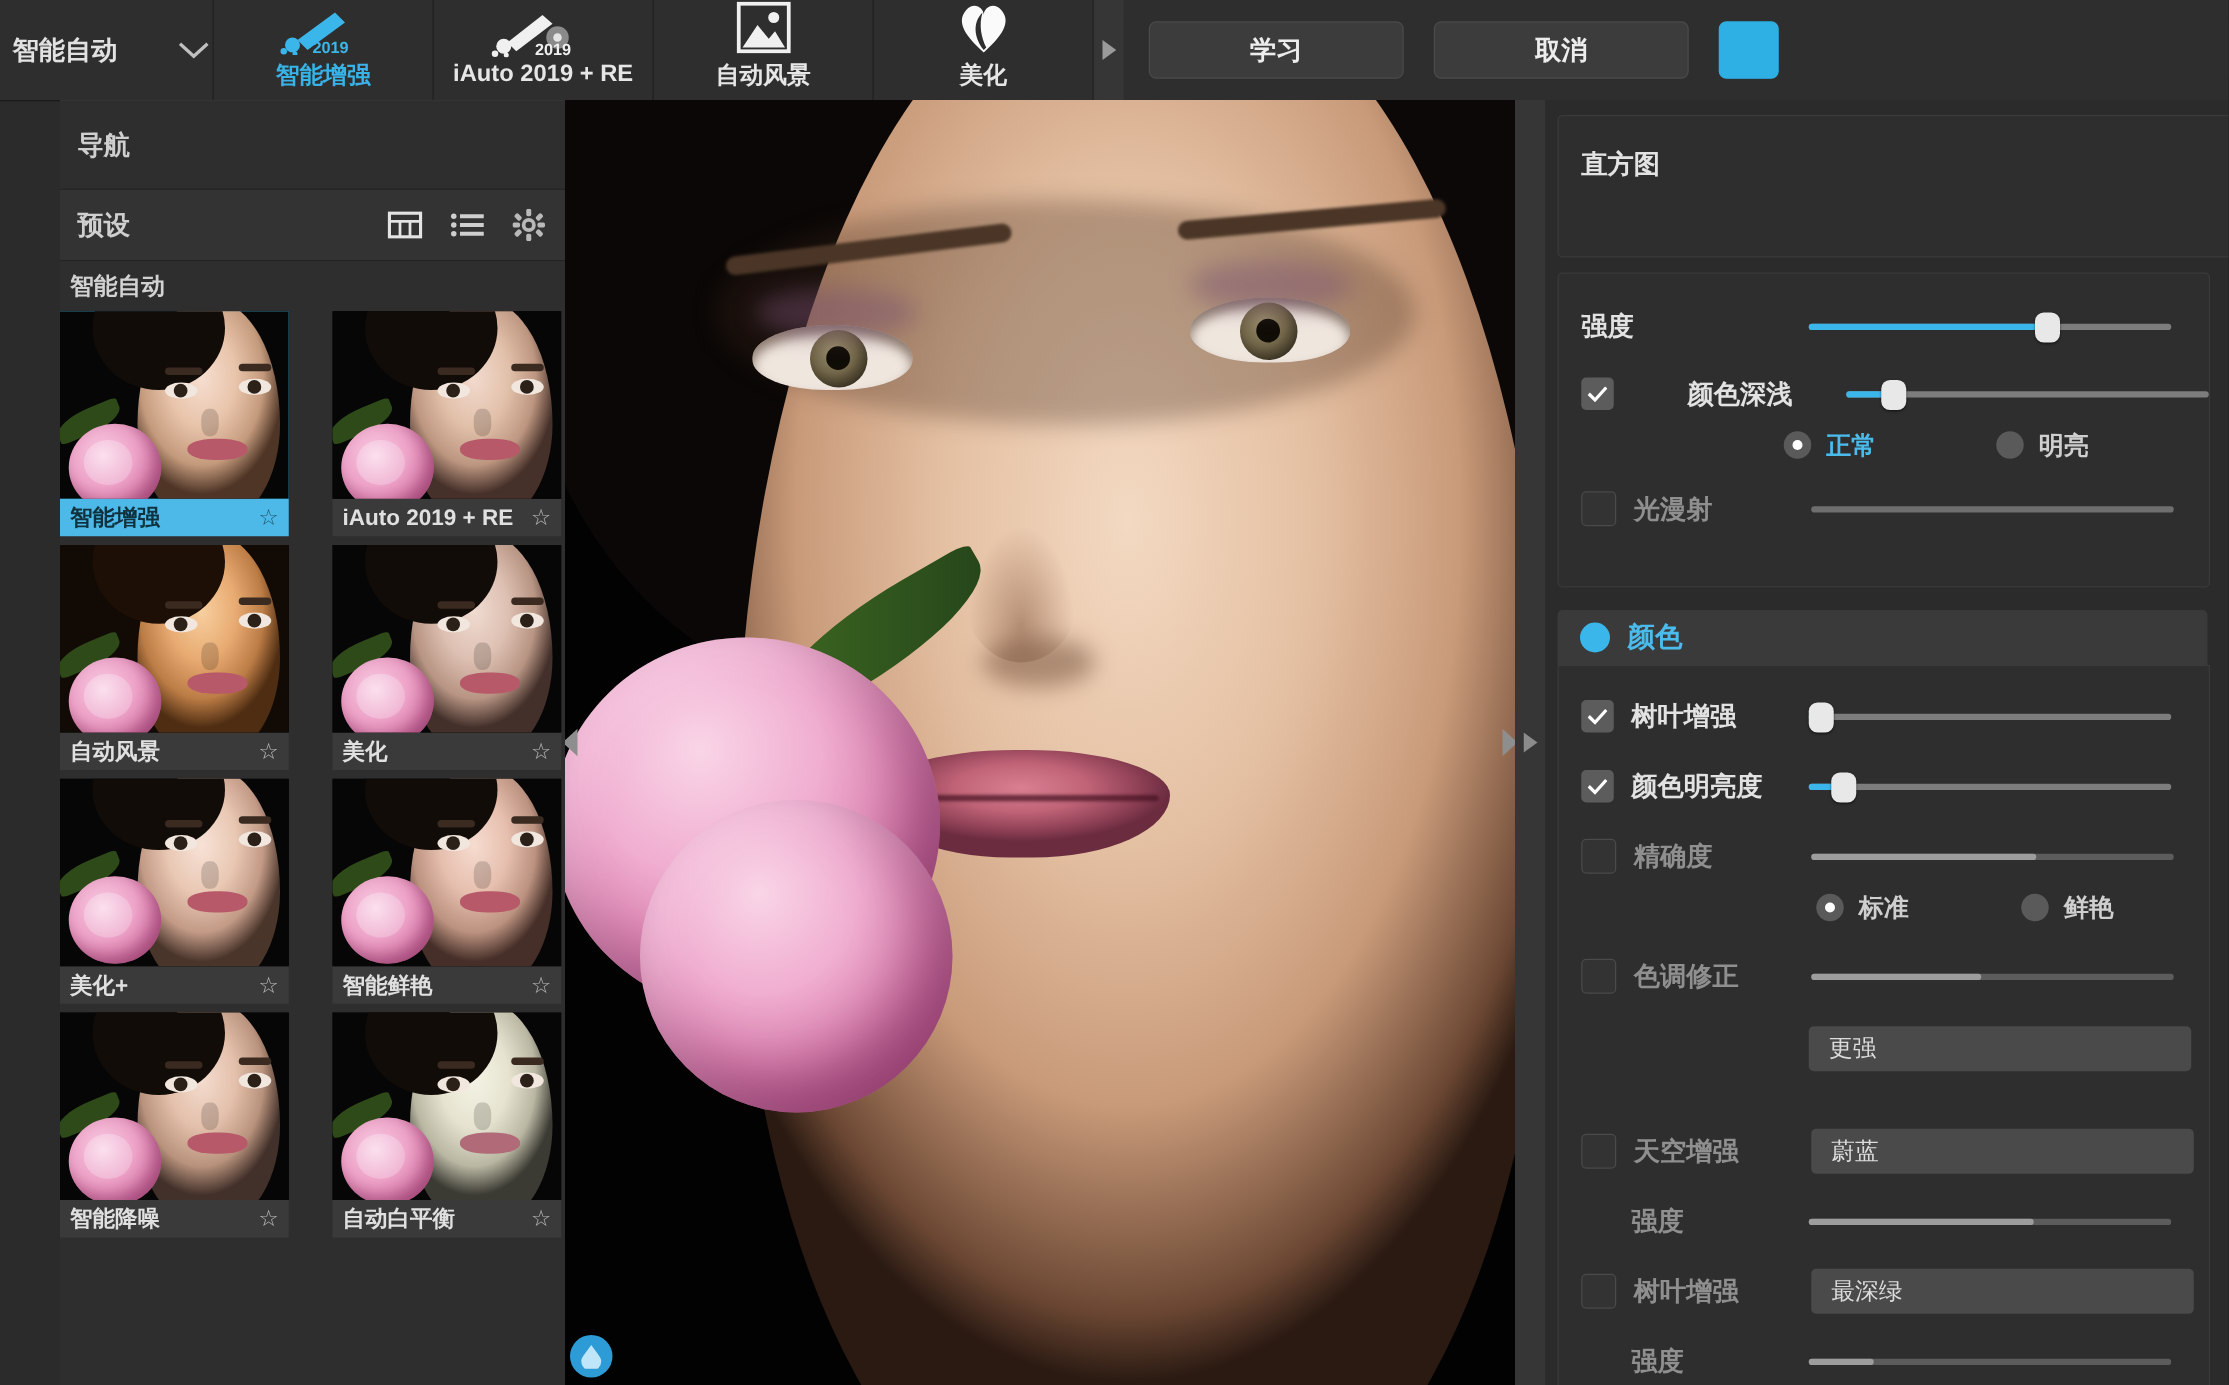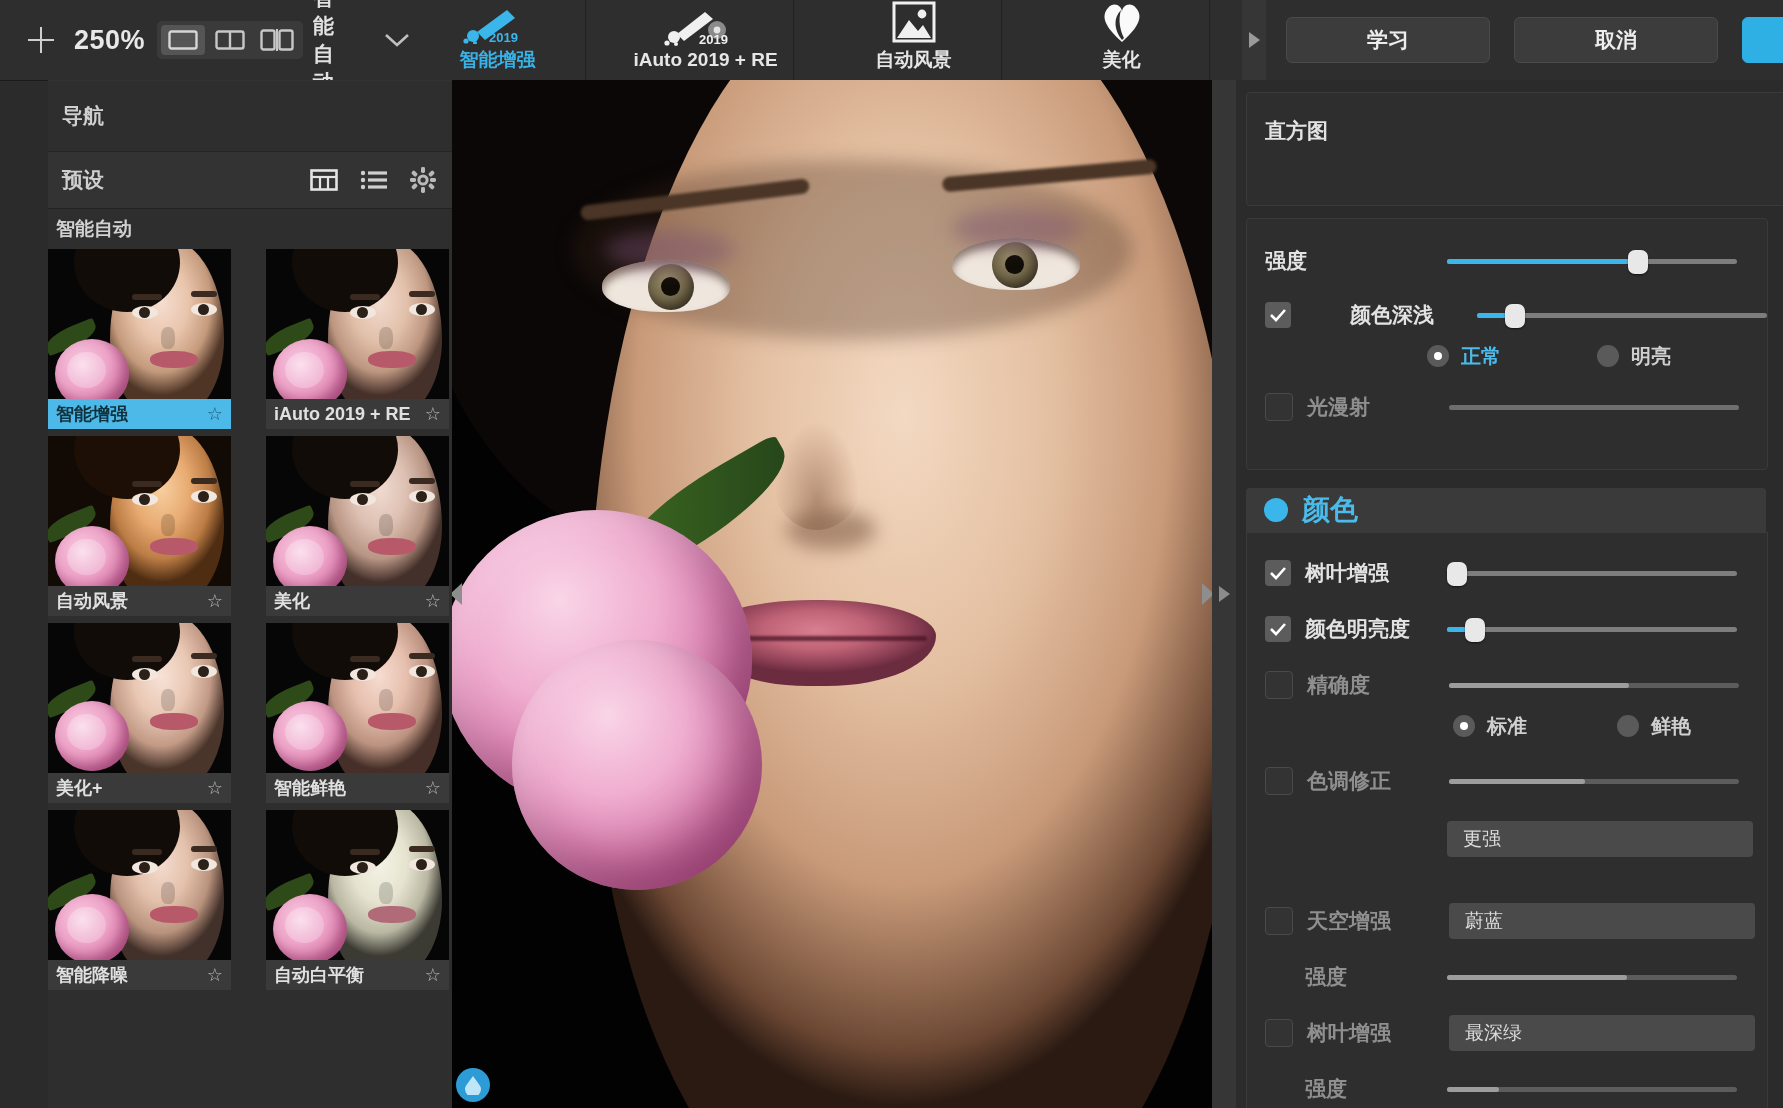--- a/index.html
+++ b/index.html
@@ -15,21 +15,21 @@
   .plus-btn:after{left:18px;top:6px;width:2px;height:26px;}
   .zoom-val{font-size:27px;font-weight:bold;color:#e8e8e8;margin-left:14px;letter-spacing:.5px;}
   .viewmodes{display:flex;align-items:center;margin-left:12px;background:#3a3a3a;border-radius:5px;padding:4px;gap:3px;}
   .vm{width:44px;height:30px;display:flex;align-items:center;justify-content:center;border-radius:4px;cursor:pointer;}
   .vm.active{background:#555;}
   .vm svg{display:block;}
   .tb-mode{display:flex;align-items:center;margin-left:10px;}
   .mode-label{font-size:21px;color:#e2e2e2;font-weight:bold;}
   .chev{margin-left:46px;width:30px;height:30px;cursor:pointer;display:flex;align-items:center;justify-content:center;}
   .tb-sep{width:1px;height:80px;background:#202020;}
-  .tb-presets{display:flex;align-items:flex-end;height:80px;gap:32px;}
+  .tb-presets{display:flex;align-items:flex-end;height:80px;}
   .tp{width:175px;height:80px;display:flex;flex-direction:column;align-items:center;justify-content:center;gap:3px;cursor:pointer;border-right:1px solid #212121;}
   .tp .ic{height:36px;display:flex;align-items:flex-end;justify-content:center;}
   .tp .lab{font-size:19px;font-weight:bold;color:#e6e6e6;white-space:nowrap;}
   .tp.sel .lab{color:#38b3e8;}
   .tb-arrow{width:24px;height:80px;background:#363636;display:flex;align-items:center;justify-content:center;cursor:pointer;}
   .tb-right{flex:1;display:flex;align-items:center;justify-content:flex-start;padding-left:20px;gap:24px;background:#2e2e2e;}
   .tbtn{height:44px;min-width:150px;padding:0 26px;background:#3c3c3c;border:1px solid #4a4a4a;border-radius:6px;color:#ededed;font-size:21px;font-weight:bold;display:flex;align-items:center;justify-content:center;cursor:pointer;}
   .tbtn.accent{background:#2fb0e4;border-color:#2fb0e4;color:#fff;}
 
   
@@ -118,56 +118,31 @@
   .fill{position:absolute;left:0;top:3px;height:5px;background:#3bb6ea;border-radius:3px;}
   .knob{position:absolute;top:-6px;width:20px;height:24px;border-radius:7px;background:#e8e8e8;box-shadow:0 1px 2px rgba(0,0,0,.6);cursor:pointer;}
   .radios{display:flex;align-items:center;padding-left:200px;min-height:42px;gap:96px;}
   .rd{display:flex;align-items:center;gap:12px;cursor:pointer;}
   .rd .dot{width:22px;height:22px;border-radius:50%;background:#5a5a5a;display:flex;align-items:center;justify-content:center;}
   .rd .dot i{width:8px;height:8px;border-radius:50%;background:#fff;display:block;}
   .rd .txt{font-size:20px;font-weight:bold;color:#cfcfcf;}
   .rd.on .txt{color:#4bbbec;}
   .section{margin:18px 0 0 10px;height:44px;background:#3a3a3a;border-radius:4px 4px 0 0;display:flex;align-items:center;padding-left:18px;gap:14px;}
   .section .bullet{width:24px;height:24px;border-radius:50%;background:#3bb6ea;}
-  .section .t{font-size:28px;font-weight:bold;color:#4bbbec;}
+  .section .t{font-size:22px;font-weight:bold;color:#4bbbec;}
   .sel-box{height:36px;background:#4a4a4a;border-radius:4px;display:flex;align-items:center;padding-left:16px;font-size:19px;color:#dcdcdc;cursor:pointer;}
   .spacer{height:22px;}
 </style>
 </head>
 <body>
 
 <div id="app">
 
   <div class="toolbar">
 
-    <div class="tb-left">
-      <div class="plus-btn"></div>
-      <div class="zoom-val">250%</div>
-
-      <div class="viewmodes">
-        <div class="vm active">
-          <svg width="30" height="20" viewBox="0 0 30 20">
-              <rect x="1.5" y="1.5" width="27" height="17" rx="2" fill="none" stroke="#d6d6d6" stroke-width="2.4"></rect>
-            </svg>
-        </div>
-        <div class="vm">
-          <svg width="30" height="20" viewBox="0 0 30 20">
-              <rect x="1.5" y="1.5" width="27" height="17" rx="2" fill="none" stroke="#c8c8c8" stroke-width="2.4"></rect>
-              <line x1="15" y1="1.5" x2="15" y2="18.5" stroke="#c8c8c8" stroke-width="2.4"></line>
-            </svg>
-        </div>
-        <div class="vm">
-          <svg width="34" height="22" viewBox="0 0 34 22">
-              <rect x="1.5" y="1.5" width="13" height="19" rx="2" fill="none" stroke="#c8c8c8" stroke-width="2.4"></rect>
-              <rect x="19.5" y="1.5" width="13" height="19" rx="2" fill="none" stroke="#c8c8c8" stroke-width="2.4"></rect>
-              <line x1="17" y1="0" x2="17" y2="22" stroke="#c8c8c8" stroke-width="2.2"></line>
-            </svg>
-        </div>
-      </div>
-    </div>
 
     <div class="tb-mode">
       <div class="mode-label">智能自动</div>
       <div class="chev">
         <svg width="26" height="16" viewBox="0 0 26 16">
             <polyline points="2,3 13,13 24,3" fill="none" stroke="#c0c0c0" stroke-width="2.6"></polyline>
           </svg>
       </div>
     </div>
 

